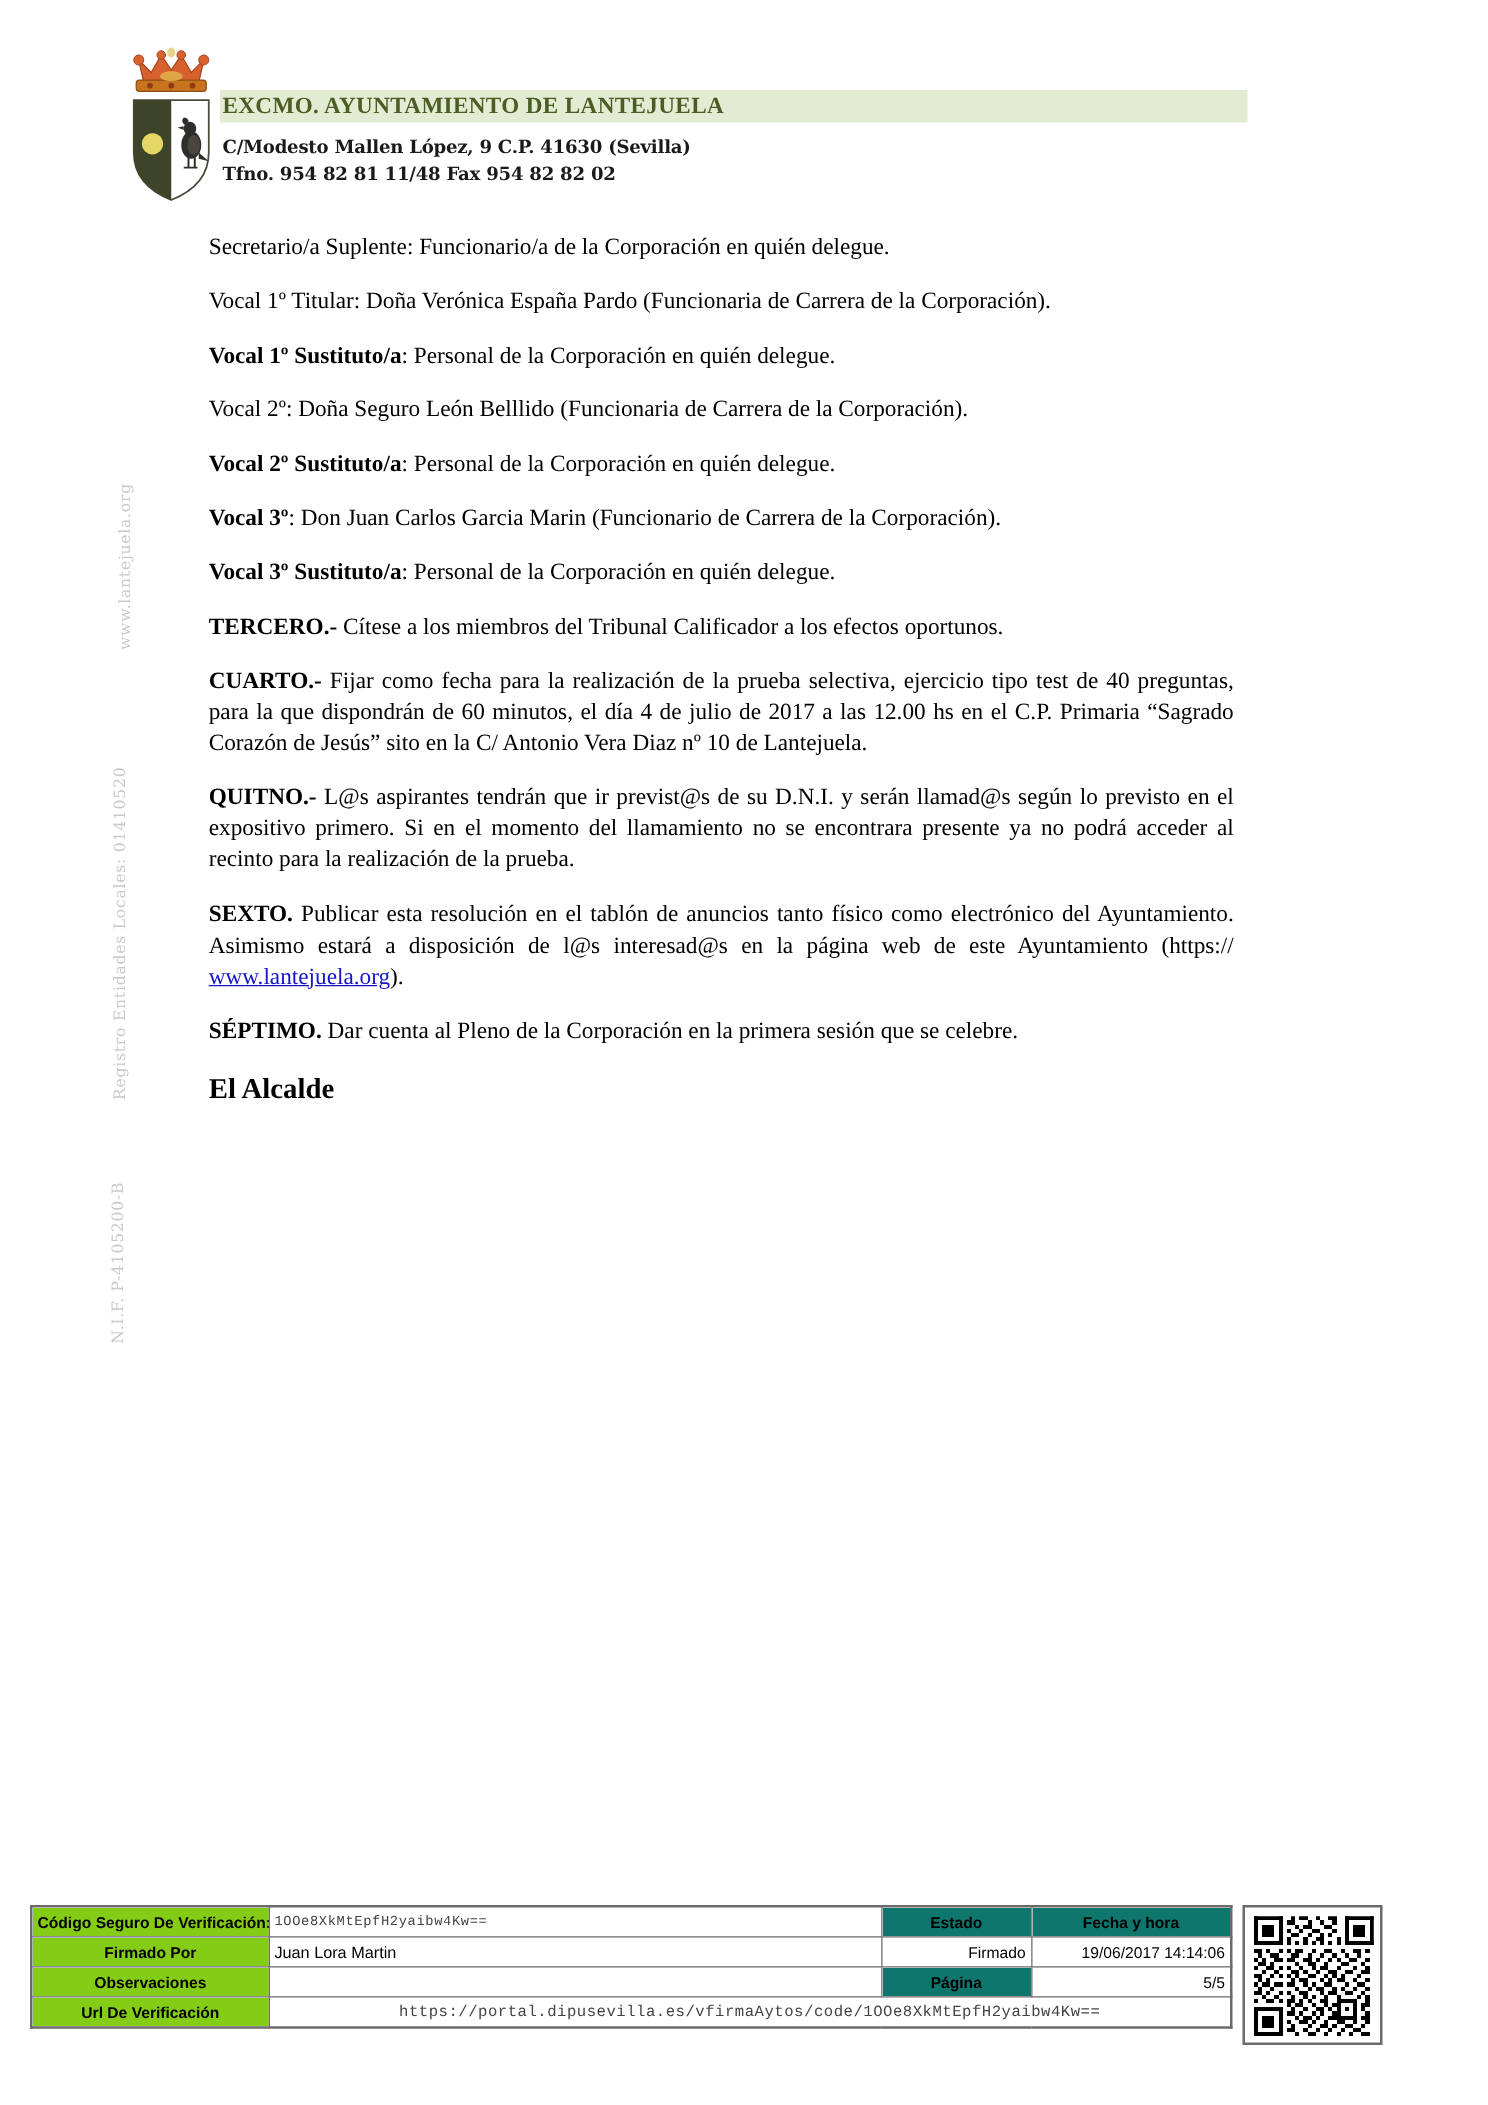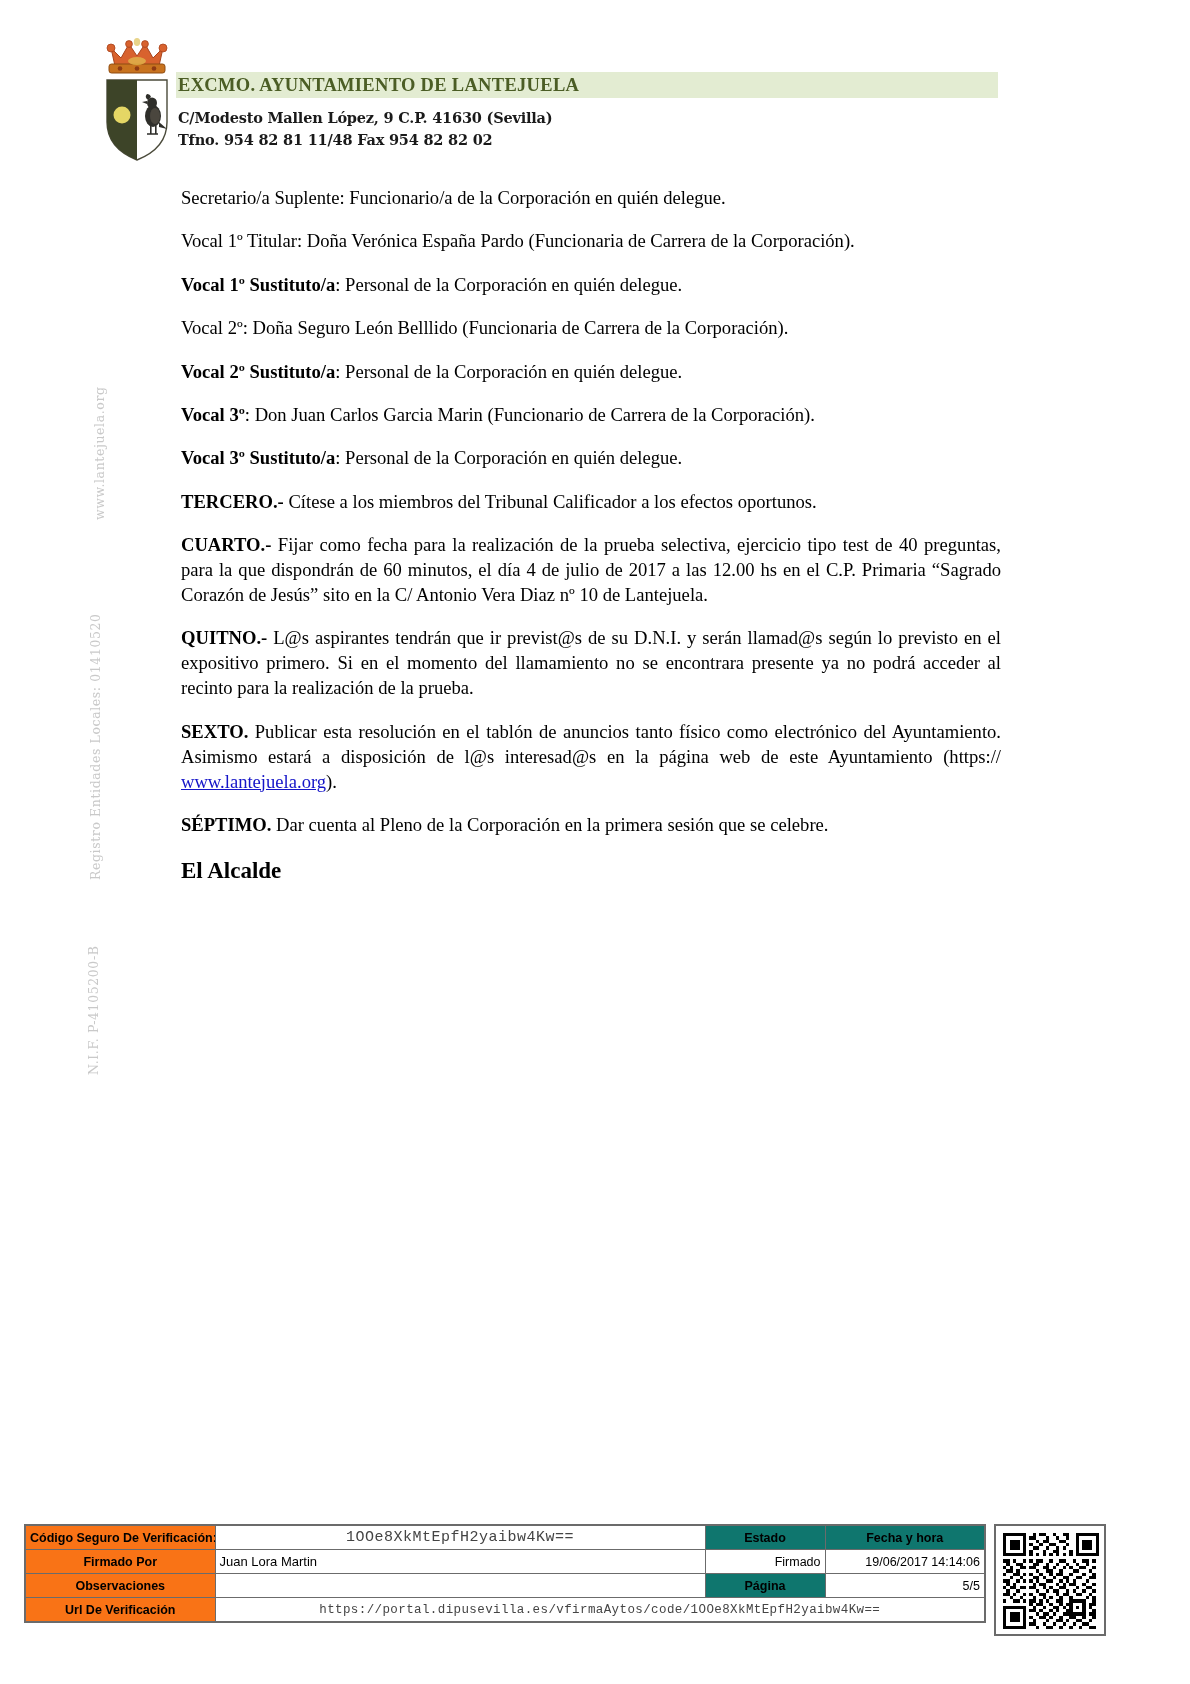--- a/index.html
+++ b/index.html
@@ -87,21 +87,21 @@
     font-size: 12.5px;
     letter-spacing: 0.6px;
   }
   .vtext.web   { left: 92px;  top: 520px; }
   .vtext.reg   { left: 88px;  top: 880px; }
   .vtext.nif   { left: 86px;  top: 1075px; }
 
   
   .doc {
     position: absolute;
-    left: 181px;
+    left: 167px;
     top: 186px;
     width: 820px;
   }
   .p {
     font-family: "Liberation Serif", serif;
     font-size: 18.6px;
     line-height: 1.34;
     margin: 0 0 18.5px 0;
     text-align: justify;
     color: #000;
@@ -141,29 +141,28 @@
     border: 1px solid #6b6b6b;
     font-family: "Liberation Sans", sans-serif;
     font-size: 12.5px;
     height: 21px;
     padding: 1px 4px;
     color: #000;
     overflow: hidden;
     white-space: nowrap;
   }
   .vtable td.lbl {
-    background: #f97316;
+    background: #84cc16;
     font-weight: bold;
     text-align: center;
     width: 190px;
   }
   .vtable td.val-mono {
     font-family: "Liberation Mono", monospace;
-    font-size: 15px;
-    text-align: center;
+    font-size: 11px;
     color: #444;
     letter-spacing: 0.5px;
   }
   .vtable td.val-left {
     text-align: left;
     font-size: 13px;
   }
   .vtable td.val-center {
     text-align: right;
     font-size: 12.5px;

